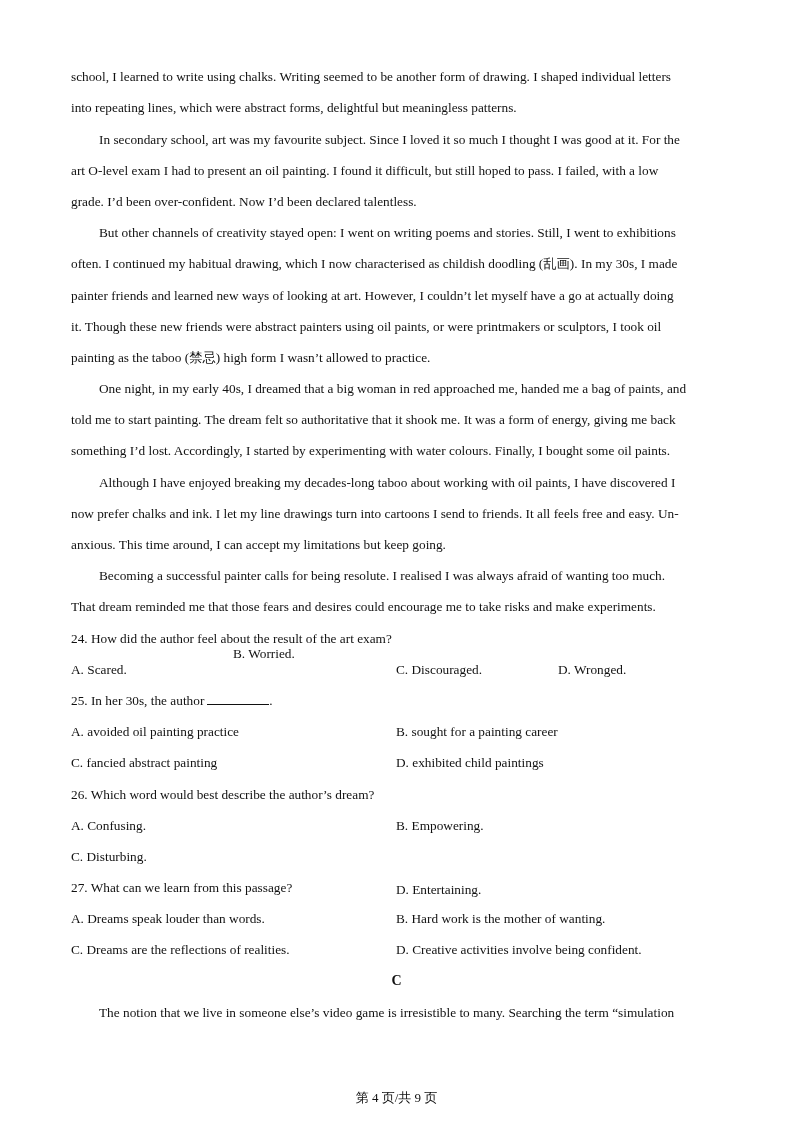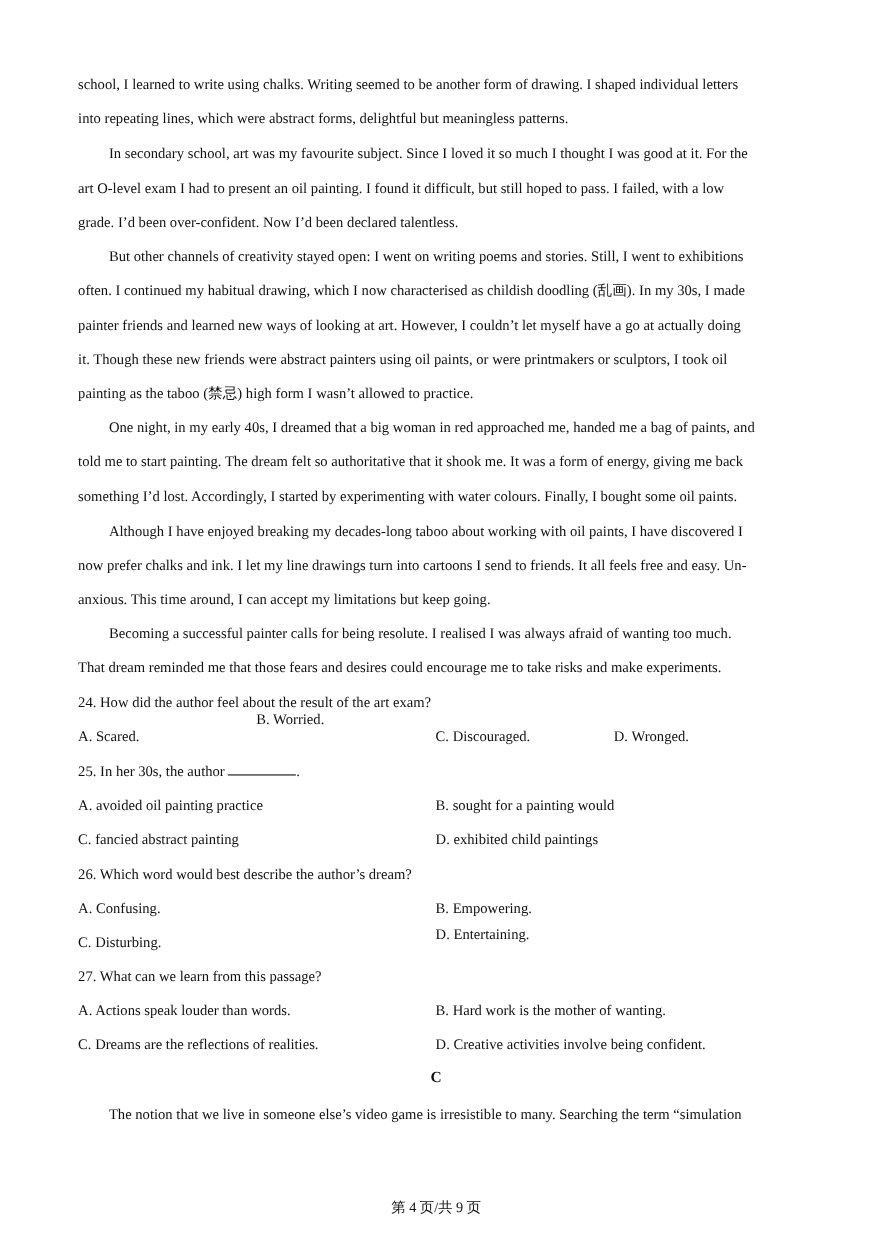--- a/index.html
+++ b/index.html
@@ -42,36 +42,36 @@
   <div class="opt" style="top:646px; left:233px">B. Worried.</div>
   <div class="opt" style="top:662px; left:396px">C. Discouraged.</div>
   <div class="opt" style="top:662px; left:558px">D. Wronged.</div>
 </div>
 
 <div>
   <div class="line" style="top:693px">
     <span>25. In her 30s, the author</span><span class="blank"></span><span>.</span>
   </div>
   <div class="opt" style="top:724px; left:71px">A. avoided oil painting practice</div>
-  <div class="opt" style="top:724px; left:396px">B. sought for a painting would</div>
+  <div class="opt" style="top:724px; left:396px">B. sought for a painting career</div>
   <div class="opt" style="top:755px; left:71px">C. fancied abstract painting</div>
   <div class="opt" style="top:755px; left:396px">D. exhibited child paintings</div>
 </div>
 
 <div>
   <div class="line" style="top:787px">26. Which word would best describe the author’s dream?</div>
   <div class="opt" style="top:818px; left:71px">A. Confusing.</div>
   <div class="opt" style="top:818px; left:396px">B. Empowering.</div>
   <div class="opt" style="top:849px; left:71px">C. Disturbing.</div>
-  <div class="opt" style="top:842px; left:396px">D. Entertaining.</div>
+  <div class="opt" style="top:882px; left:396px">D. Entertaining.</div>
 </div>
 
 <div>
   <div class="line" style="top:880px">27. What can we learn from this passage?</div>
-  <div class="opt" style="top:911px; left:71px">A. Actions speak louder than words.</div>
+  <div class="opt" style="top:911px; left:71px">A. Dreams speak louder than words.</div>
   <div class="opt" style="top:911px; left:396px">B. Hard work is the mother of wanting.</div>
   <div class="opt" style="top:942px; left:71px">C. Dreams are the reflections of realities.</div>
   <div class="opt" style="top:942px; left:396px">D. Creative activities involve being confident.</div>
 </div>
 
 <div class="section" style="top:973px">C</div>
 <div class="line ind" style="top:1005px">The notion that we live in someone else’s video game is irresistible to many. Searching the term “simulation</div>
 
 <div class="footer" style="top:1090px">第 4 页/共 9 页</div>
 

